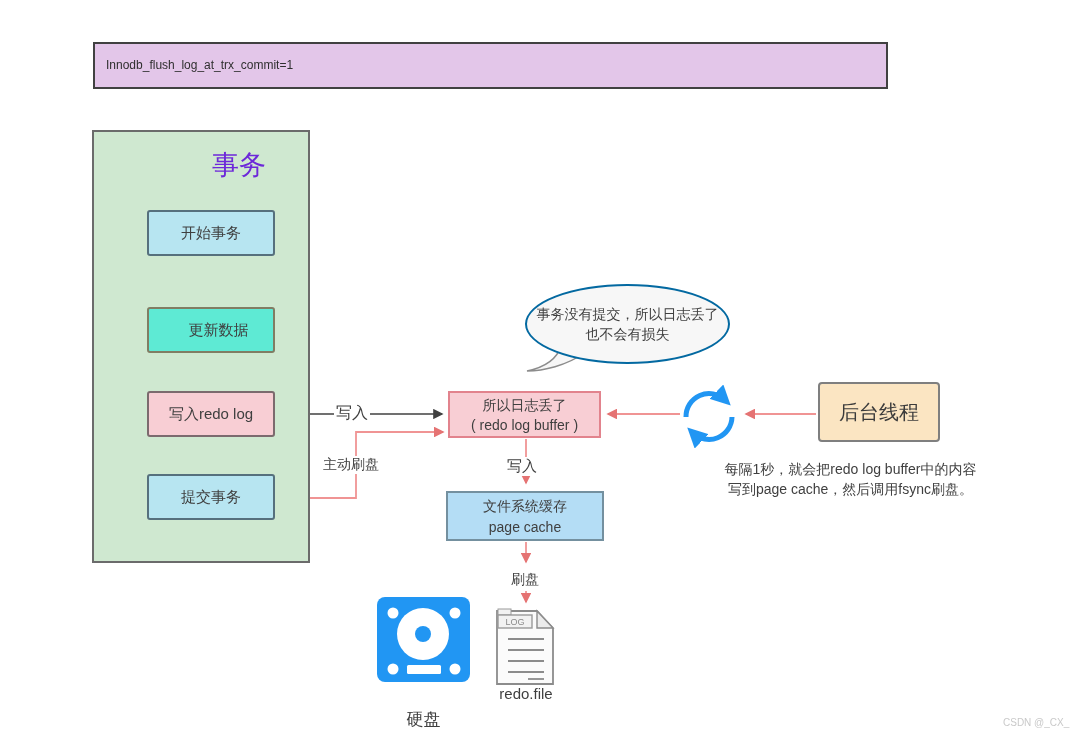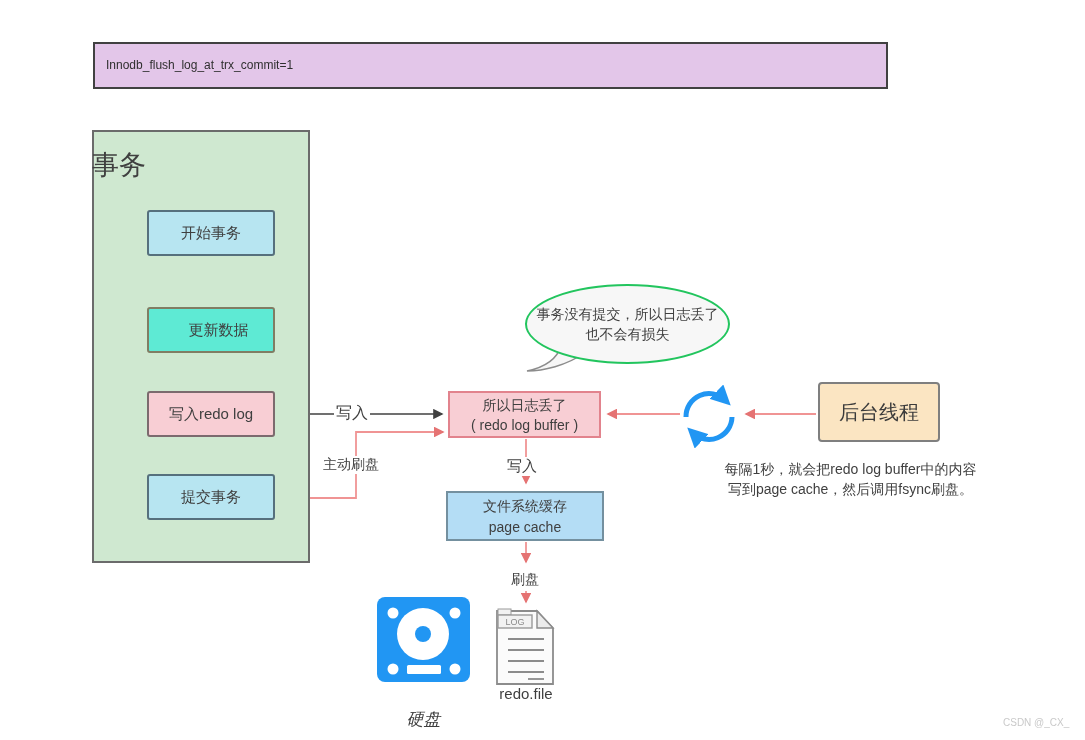--- a/index.html
+++ b/index.html
@@ -6,49 +6,49 @@
   body{font-family:"Liberation Sans","DejaVu Sans",sans-serif;color:#3f3f3f;}
   #canvas{position:relative;width:1085px;height:740px;background:#ffffff;overflow:hidden;}
   .abs{position:absolute;box-sizing:border-box;}
   #wires{left:0;top:0;width:1085px;height:740px;z-index:0;}
   .layer{z-index:1;}
 
   .banner{left:93px;top:42px;width:795px;height:47px;background:#e3c6e9;border:2px solid #414141;
           font-size:12px;line-height:42px;padding-left:11px;color:#2f2f2f;}
 
   .panel{left:92px;top:130px;width:218px;height:433px;background:#cfe8d0;border:2px solid #6b6b6b;}
-  .panel-title{left:92px;top:147px;width:174px;text-align:left;font-size:27px;color:#404040;}
+  .panel-title{left:92px;top:147px;width:174px;text-align:right;font-size:27px;color:#6d28d9;}
 
   .step{left:147px;width:128px;height:46px;border-radius:3px;text-align:center;
         font-size:15px;display:flex;align-items:center;justify-content:center;}
   .step-blue{background:#b7e5f1;border:2px solid #56707d;}
   .step-yellow{background:#5eead4;border:2px solid #807d63;top:307px;padding-left:15px;}
   .step-pink{background:#f8ced4;border:2px solid #7c6a6e;top:391px;}
   .s1{top:210px;} .s4{top:474px;}
 
   .bubble{left:525px;top:284px;width:205px;height:80px;border-radius:50%;background:#f7f7f7;
-          border:2px solid #22c55e;text-align:center;font-size:14px;line-height:20px;
+          border:2px solid #0369a1;text-align:center;font-size:14px;line-height:20px;
           display:flex;flex-direction:column;justify-content:center;}
 
   .node-buffer{left:448px;top:391px;width:153px;height:47px;background:#f8ced4;border:2px solid #e2838d;
                text-align:center;font-size:14px;line-height:20px;padding-top:2px;}
   .node-cache{left:446px;top:491px;width:158px;height:50px;background:#b4ddf5;border:2px solid #74909f;
               text-align:center;font-size:14px;line-height:21px;padding-top:3px;}
   .node-thread{left:818px;top:382px;width:122px;height:60px;background:#fbe5c2;border:2px solid #7f7f7f;
                border-radius:4px;text-align:center;font-size:20px;line-height:56px;color:#3b3b3b;}
 
   .edge-label{background:#ffffff;padding:0 2px;color:#3f3f3f;}
   .lbl-write1{left:334px;top:403px;font-size:16px;}
   .lbl-activeflush{left:321px;top:456px;font-size:14px;}
   .lbl-write2{left:505px;top:457px;font-size:15px;}
   .lbl-flush{left:509px;top:571px;font-size:14px;}
 
   .note{left:693px;top:459px;width:315px;text-align:center;font-size:14px;line-height:20px;color:#3f3f3f;}
 
-  .disk-label{left:377px;top:708px;width:93px;text-align:center;font-size:17px;font-style:italic;}
+  .disk-label{left:377px;top:708px;width:93px;text-align:center;font-size:17px;}
   .file-label{left:486px;top:685px;width:80px;text-align:center;font-size:15px;}
   .watermark{left:1003px;top:717px;font-size:10px;color:#c9c9c9;}
 </style>
 </head>
 <body>
 
 <div id="canvas">
 
   <svg id="wires" class="abs" width="1085" height="740" viewBox="0 0 1085 740">
     <defs>

